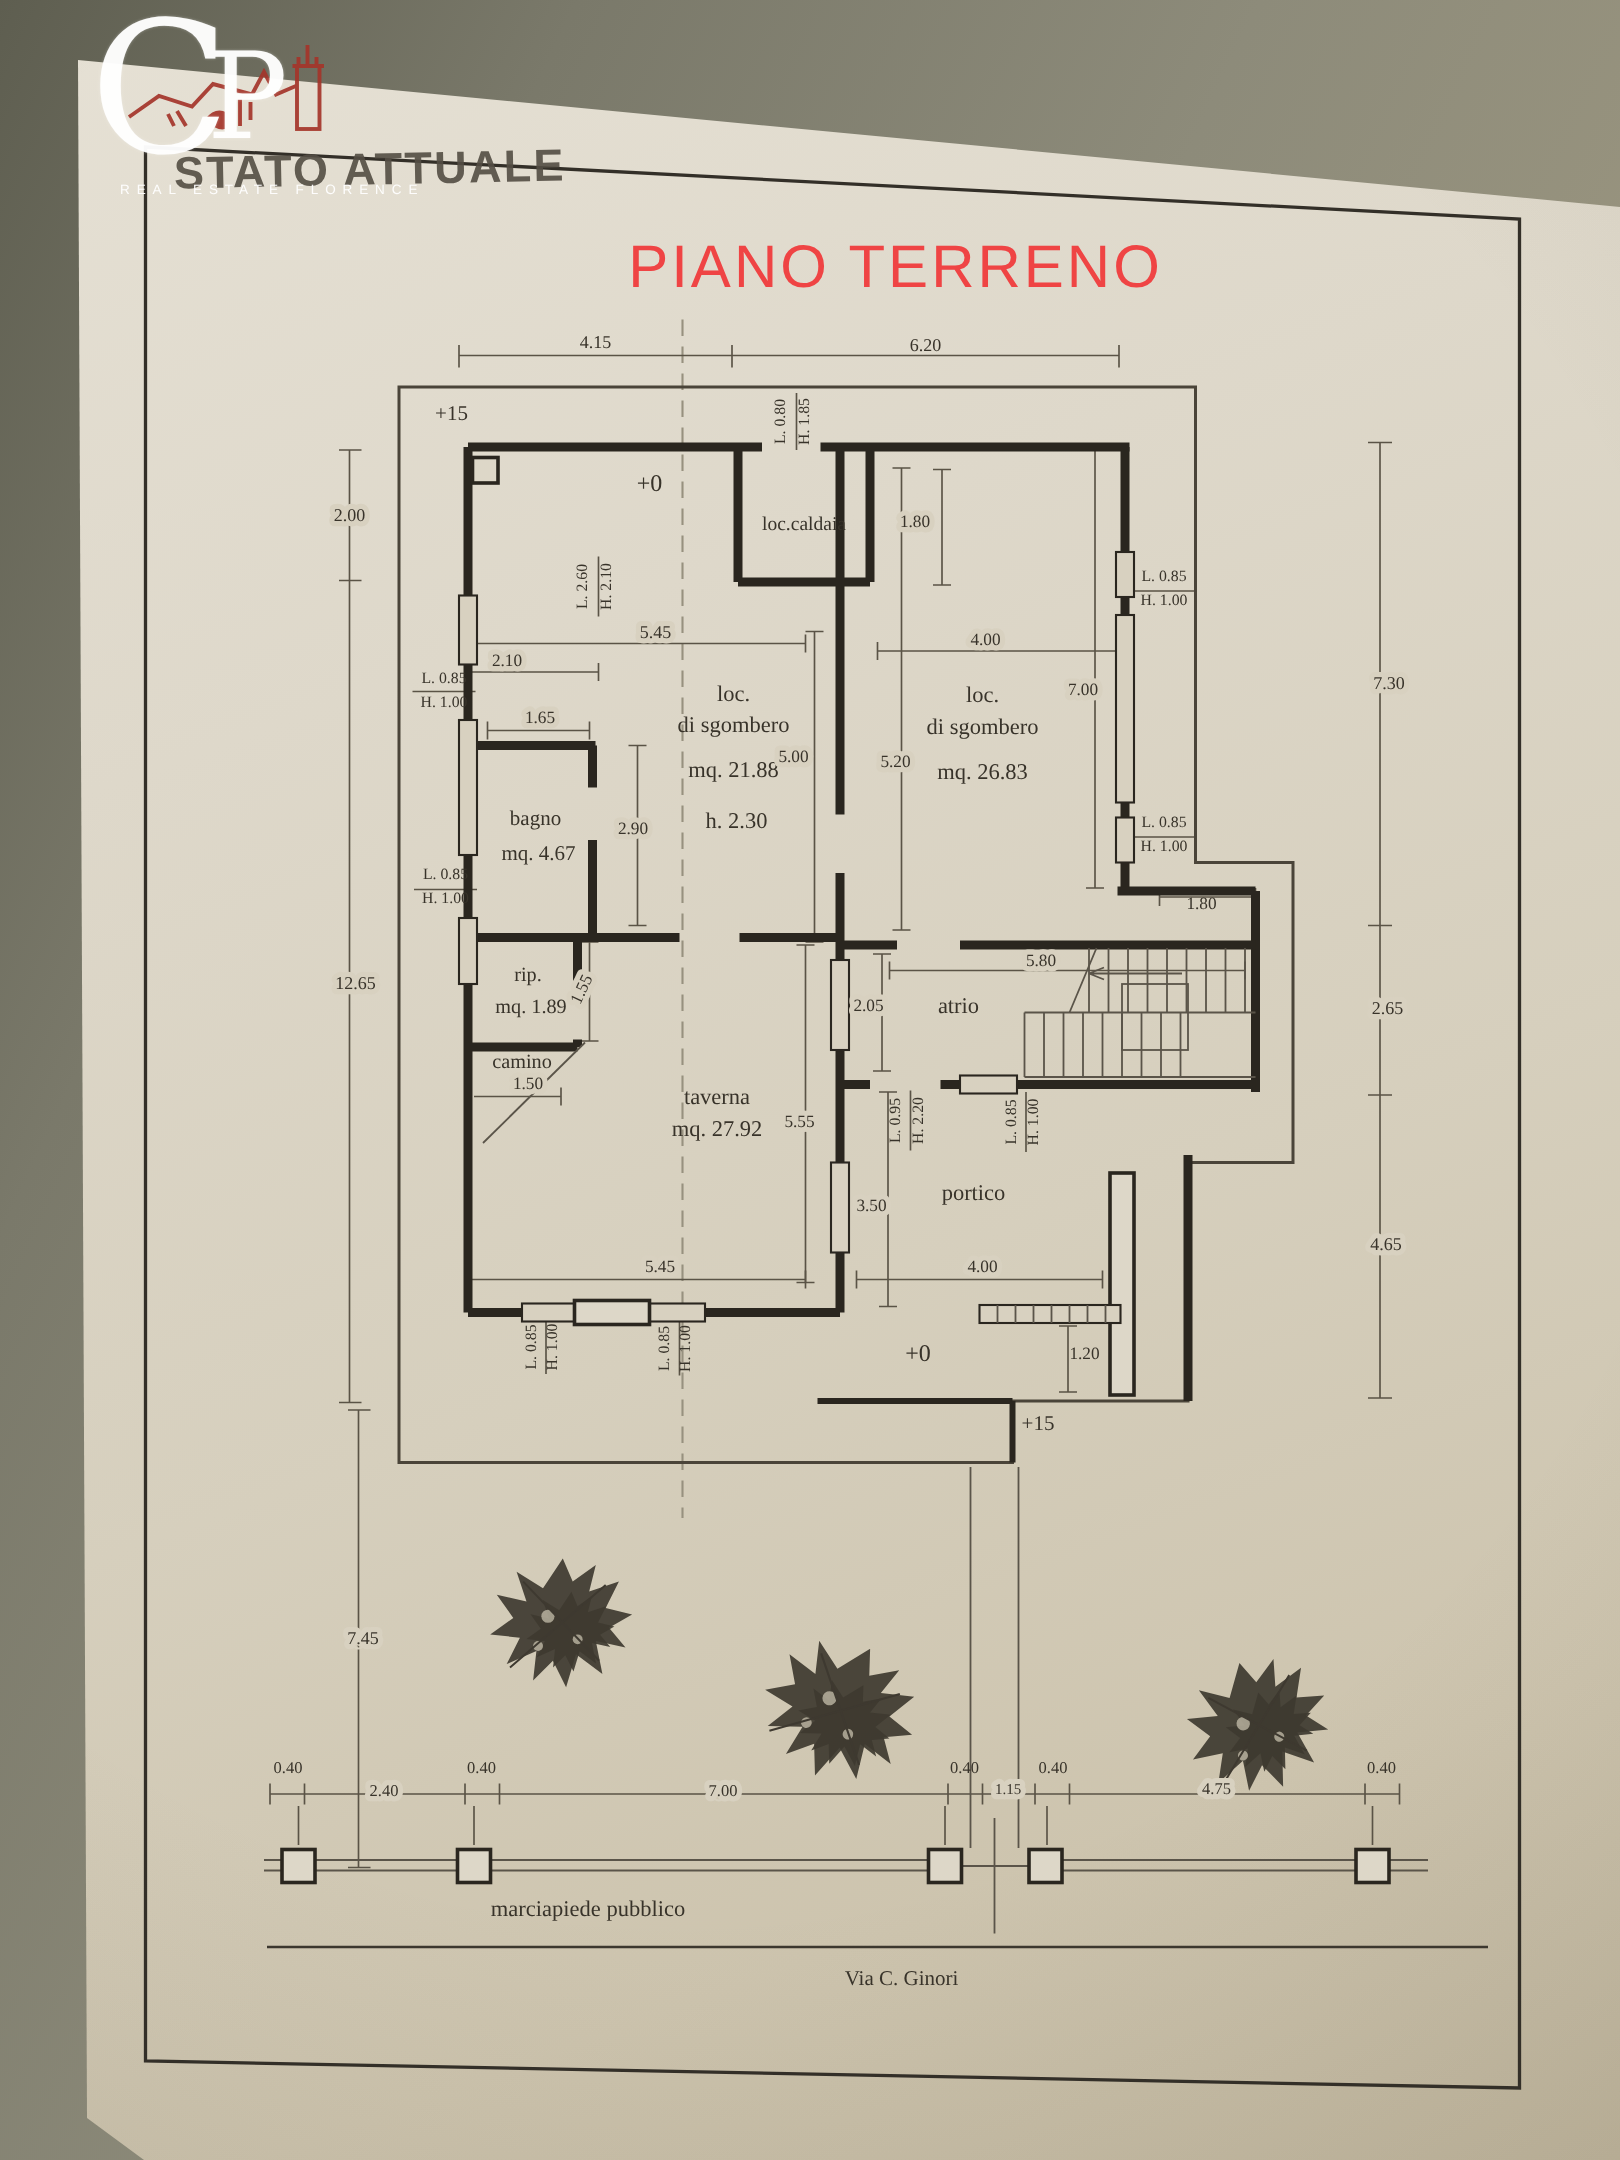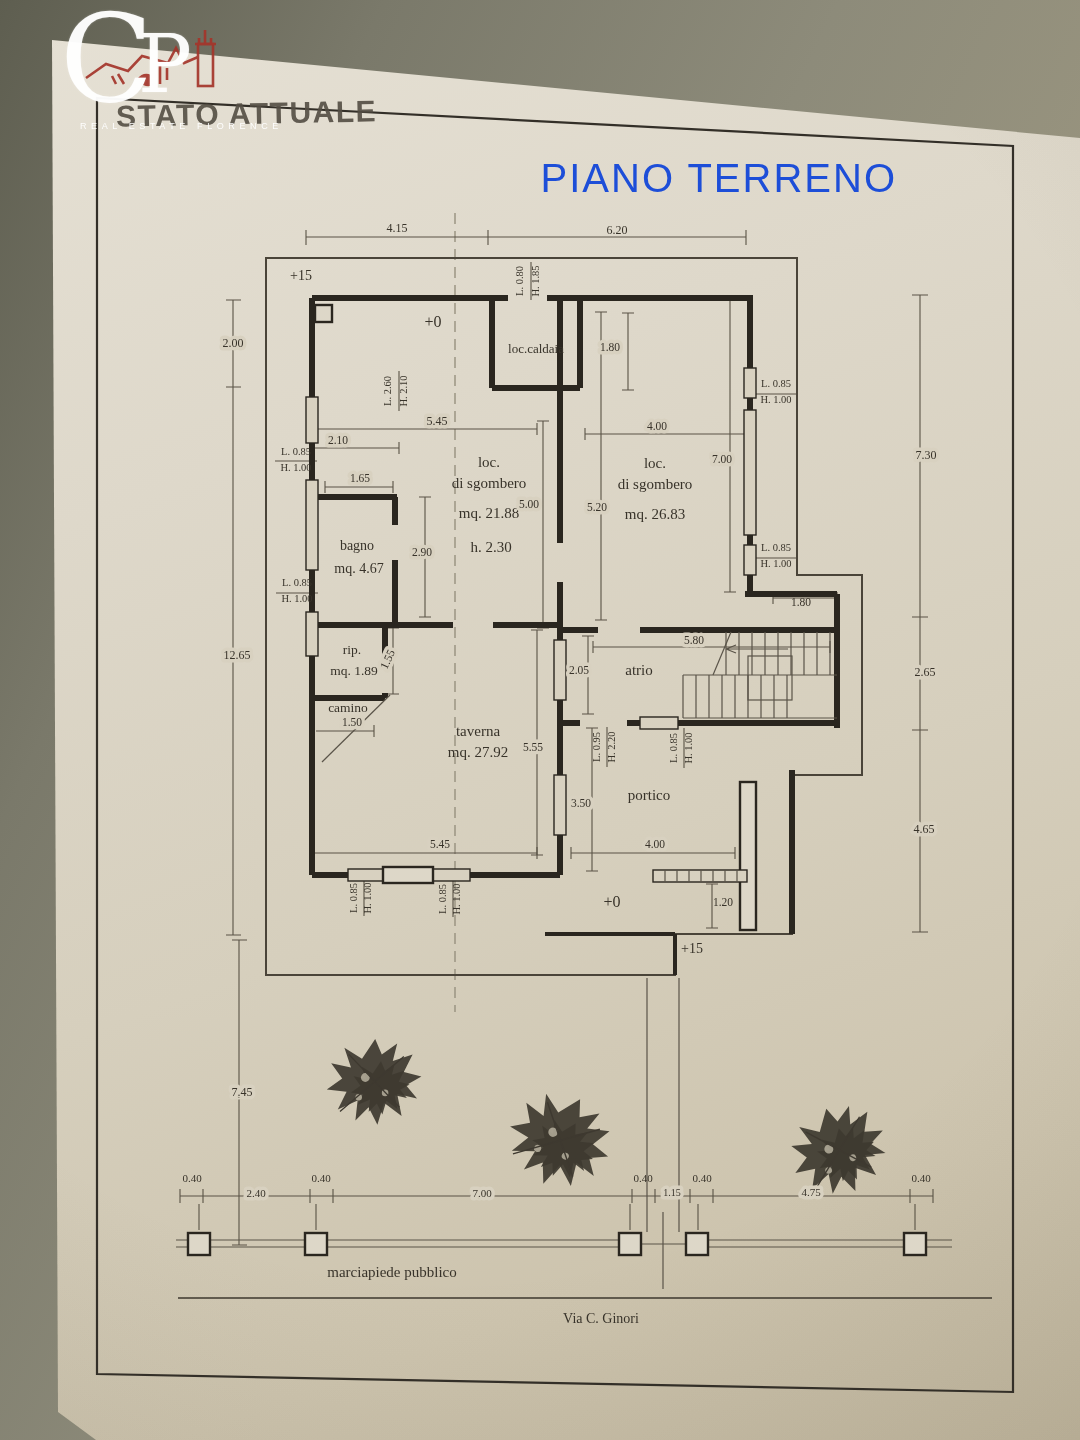--- a/index.html
+++ b/index.html
@@ -33,22 +33,22 @@
   .mid{stroke:#3c372e;stroke-width:1.6;fill:none;}
   .tree{fill:#3e3930;opacity:.92;}
   .tree-hole{fill:#cfc7b4;opacity:.7;}
   .branch{stroke:#3e3930;stroke-width:1.2;fill:none;}
   .stato{
     position:absolute;left:116px;top:97px;z-index:4;
     font:700 30px "Liberation Sans",sans-serif;letter-spacing:1.5px;color:#544e44;
     transform:rotate(-1.2deg);opacity:.9;
   }
   .title{
-    position:absolute;left:297px;top:156px;width:600px;text-align:right;z-index:4;
-    font:400 40px "Liberation Sans",sans-serif;letter-spacing:2px;color:#1d4ed8;
+    position:absolute;left:297px;top:156px;width:600px;text-align:center;z-index:4;
+    font:400 40px "Liberation Sans",sans-serif;letter-spacing:2px;color:#ef4444;
   }
   .wm{position:absolute;left:40px;top:0;width:330px;height:150px;z-index:6;color:#fff;opacity:.97;}
   .wm-c{position:absolute;left:20px;top:-12px;font:400 122px "DejaVu Serif",serif;text-shadow:0 0 2px rgba(255,255,255,.35);}
   .wm-p{position:absolute;left:98px;top:18px;font:400 80px "DejaVu Serif",serif;text-shadow:0 0 2px rgba(255,255,255,.35);}
   .wm-name{position:absolute;left:28px;top:86px;width:270px;font:400 29px "DejaVu Serif",serif;text-shadow:0 0 2px rgba(255,255,255,.3);}
   .wm-tagline{position:absolute;left:40px;top:121px;width:250px;font:400 9px "Liberation Sans",sans-serif;letter-spacing:4.6px;}
   .wm-sketch{position:absolute;left:42px;top:28px;}
 </style>
 </head>
 <body>

